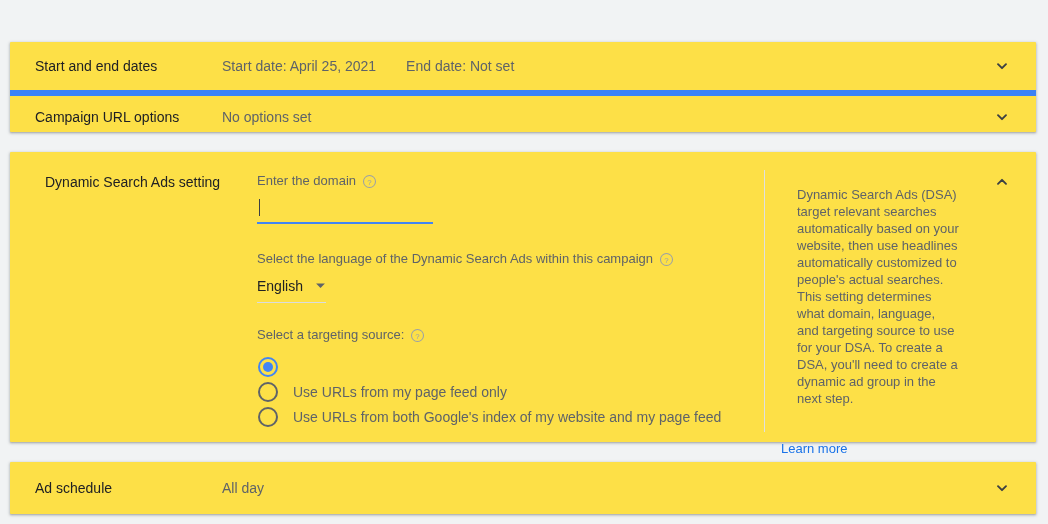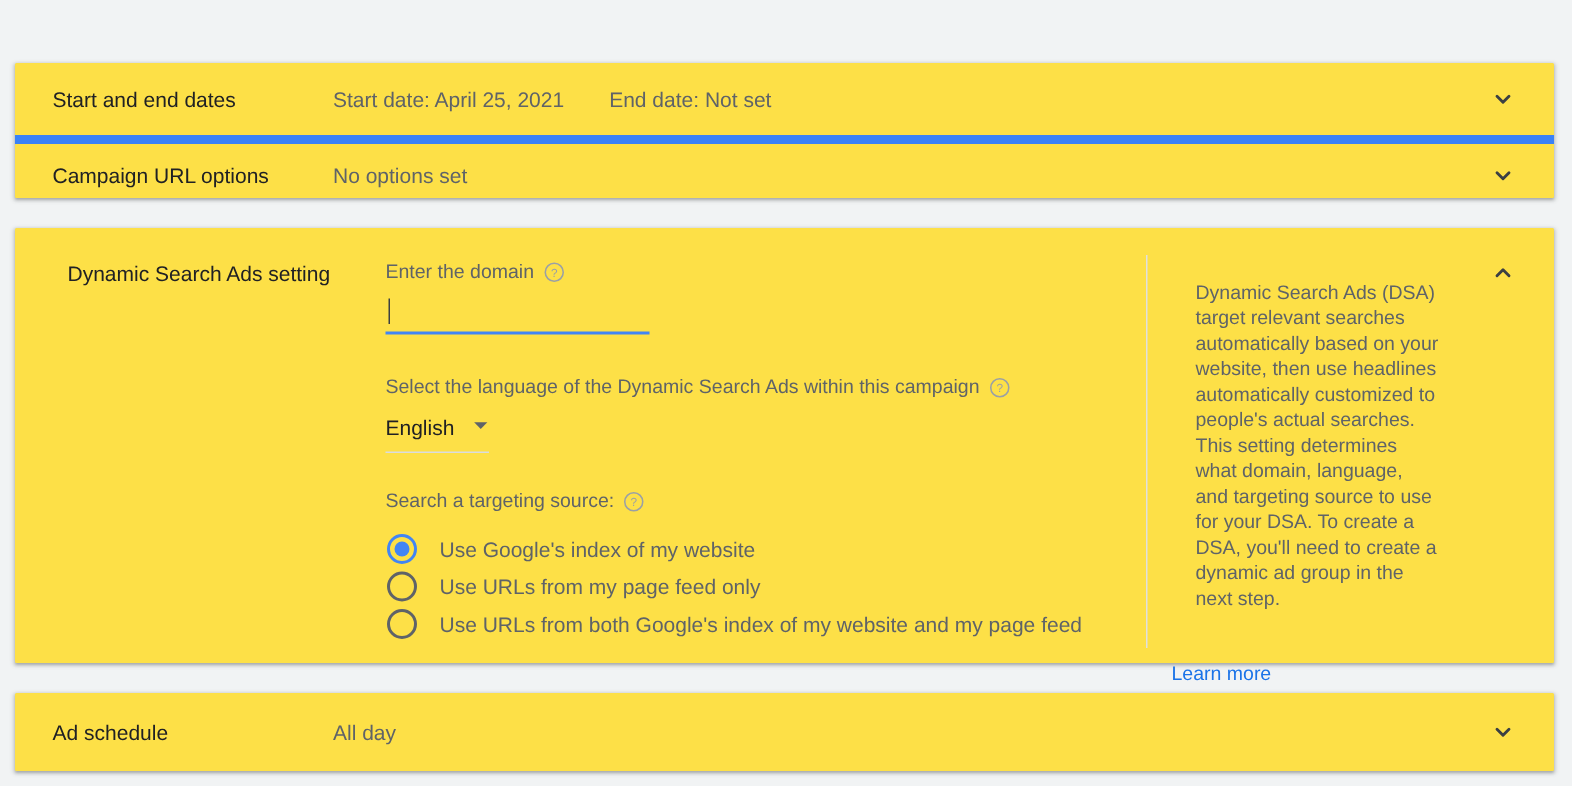--- a/index.html
+++ b/index.html
@@ -229,33 +229,32 @@
         <div class="select-wrap">
           <span class="select-value">English</span>
           <span>
             <svg width="11" height="11" viewBox="0 0 10 10">
               <path d="M1 3.2 L5 7.2 L9 3.2" fill="#5f6368"></path>
             </svg>
           </span>
         </div>
 
         <div class="field-label target-label">
-          <span>Search a targeting source:</span>
+          <span>Select a targeting source:</span>
           <span class="help-icon">
             <svg width="15" height="15" viewBox="0 0 16 16">
               <circle cx="8" cy="8" r="6.4" fill="none" stroke="#9aa0a6" stroke-width="1.1"></circle>
               <text x="8" y="11.3" text-anchor="middle" font-size="8.4" font-family="Liberation Sans, sans-serif" fill="#9aa0a6">?</text>
             </svg>
           </span>
         </div>
 
         <div class="radio-list">
           <div class="radio-row">
             <span class="radio checked"></span>
-            <span class="radio-label">Use Google's index of my website</span>
           </div>
           <div class="radio-row">
             <span class="radio"></span>
             <span class="radio-label">Use URLs from my page feed only</span>
           </div>
           <div class="radio-row">
             <span class="radio"></span>
             <span class="radio-label">Use URLs from both Google's index of my website and my page feed</span>
           </div>
         </div>

